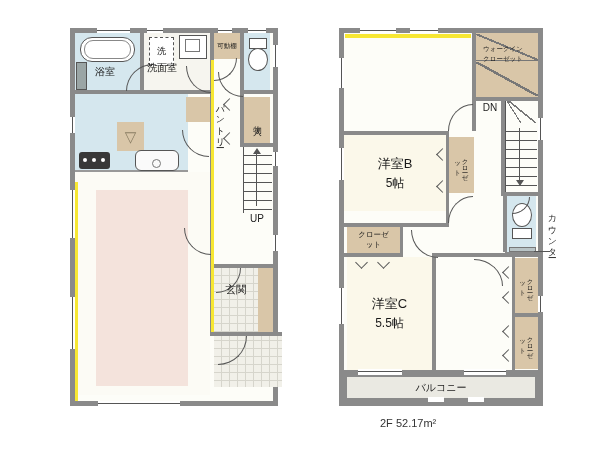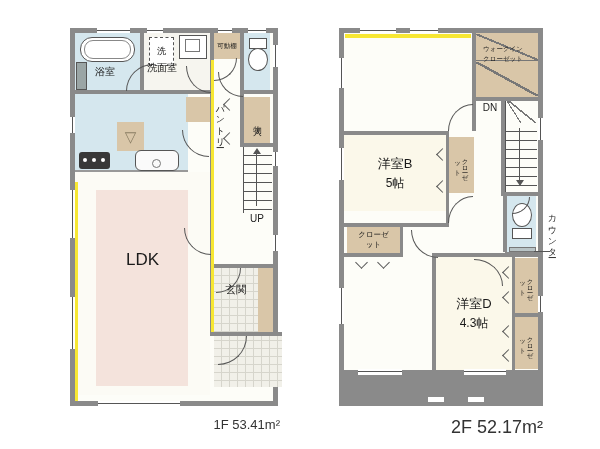--- a/index.html
+++ b/index.html
@@ -121,24 +121,22 @@
   <div class="arc arc-br" style="left:218px;top:336px;width:28px;height:28px;"></div>
 
   <div class="chev chev-l" style="left:225px;top:100px;"></div>
   <div class="chev chev-l" style="left:225px;top:134px;"></div>
 
   <div class="lbl small-lbl" style="left:95px;top:65px;">浴室</div>
   <div class="lbl small-lbl" style="left:147px;top:61px;">洗面室</div>
   <div class="lbl vtext" style="left:215px;top:98px;height:72px;font-size:9px;">パントリー</div>
   <div class="lbl" style="left:243px;top:213px;width:28px;text-align:center;font-size:10px;">UP</div>
   <div class="abs" style="left:75px;top:250px;width:135px;text-align:center;">
-    <div style="font-size:17px;">LDK</div>
   </div>
   <div class="lbl" style="left:214px;top:283px;width:44px;text-align:center;font-size:10.5px;">玄関</div>
-  <div class="abs" style="left:120px;top:417px;width:160px;text-align:right;font-size:13px;color:#333;">1F 53.41m²</div>
 
   <div class="abs" style="left:339px;top:28px;width:204px;height:378px;background:#8a8a8a;"></div>
   <div class="abs" style="left:344px;top:33px;width:194px;height:368px;background:#fdfdf8;"></div>
 
   <div class="yellow" style="left:345px;top:34px;width:126px;height:3.5px;"></div>
   <div class="abs tan" style="left:476px;top:33px;width:62px;height:64px;"></div>
   <div class="diag" style="left:476px;top:34px;width:62px;height:26px;"></div>
   <div class="diag" style="left:476px;top:62px;width:62px;height:34px;"></div>
   <div class="abs" style="left:476px;top:60px;width:62px;height:1px;background:#777;"></div>
   <div class="abs" style="left:480px;top:44px;width:46px;font-size:6.5px;line-height:1.6;text-align:center;word-break:break-all;">ウォークインクローゼット</div>
@@ -146,23 +144,23 @@
   <div class="room cream" style="left:344px;top:135px;width:102px;height:76px;">
     <div class="rname">洋室B</div>
     <div class="rsize">5帖</div>
   </div>
   <div class="room tan" style="left:449px;top:137px;width:25px;height:56px;">
     <div class="vtext" style="height:24px;font-size:6.5px;letter-spacing:0;">クローゼット</div>
   </div>
   <div class="room tan" style="left:347px;top:227px;width:53px;height:26px;font-size:7.5px;line-height:1.3;">
     <div style="width:34px;word-break:break-all;">クローゼット</div>
   </div>
-  <div class="room cream" style="left:436px;top:257px;width:76px;height:113px;">
-    <div class="rname">洋室D</div>
-    <div class="rsize">4.3帖</div>
+  <div class="room cream" style="left:347px;top:257px;width:85px;height:113px;">
+    <div class="rname">洋室C</div>
+    <div class="rsize">5.5帖</div>
   </div>
   <div class="room tan" style="left:515px;top:258px;width:23px;height:55px;">
     <div class="vtext" style="height:24px;font-size:6.5px;letter-spacing:0;">クローゼット</div>
   </div>
   <div class="room tan" style="left:515px;top:317px;width:23px;height:52px;">
     <div class="vtext" style="height:24px;font-size:6.5px;letter-spacing:0;">クローゼット</div>
   </div>
   <div class="room blue" style="left:507px;top:196px;width:29px;height:56px;"></div>
   <div class="fix" style="left:512px;top:203px;width:18px;height:22px;border-radius:50%;"></div>
   <div class="fix" style="left:512px;top:228px;width:18px;height:9px;"></div>
@@ -186,20 +184,23 @@
   <div class="wall" style="left:432px;top:257px;width:4px;height:113px;"></div>
   <div class="wall" style="left:512px;top:257px;width:3px;height:116px;"></div>
   <div class="wall" style="left:515px;top:313px;width:23px;height:4px;"></div>
   <div class="wall" style="left:501px;top:98px;width:4px;height:98px;"></div>
   <div class="wall" style="left:505px;top:192px;width:33px;height:4px;"></div>
   <div class="wall" style="left:503px;top:196px;width:4px;height:56px;"></div>
   <div class="wall" style="left:505px;top:252px;width:33px;height:4px;"></div>
   <div class="wall" style="left:344px;top:370px;width:194px;height:4px;"></div>
 
   <div class="abs" style="left:344px;top:374px;width:194px;height:27px;background:#8a8a8a;"></div>
+  <div class="room" style="left:347px;top:377px;width:188px;height:21px;background:#eae9e2;font-size:10px;">
+    <div>バルコニー</div>
+  </div>
   <div class="abs" style="left:428px;top:397px;width:16px;height:5px;background:#fff;"></div>
   <div class="abs" style="left:468px;top:397px;width:16px;height:5px;background:#fff;"></div>
 
   <div class="win-h" style="left:360px;top:28px;width:36px;height:5px;"></div>
   <div class="win-h" style="left:410px;top:28px;width:28px;height:5px;"></div>
   <div class="win-v" style="left:339px;top:58px;width:5px;height:30px;"></div>
   <div class="win-v" style="left:339px;top:148px;width:5px;height:32px;"></div>
   <div class="win-v" style="left:339px;top:288px;width:5px;height:36px;"></div>
   <div class="win-v" style="left:538px;top:118px;width:5px;height:22px;"></div>
   <div class="win-v" style="left:538px;top:296px;width:5px;height:16px;"></div>
@@ -217,15 +218,15 @@
   <div class="chev chev-d" style="left:357px;top:258px;"></div>
   <div class="chev chev-d" style="left:379px;top:258px;"></div>
   <div class="chev chev-l" style="left:504px;top:268px;"></div>
   <div class="chev chev-l" style="left:504px;top:293px;"></div>
   <div class="chev chev-l" style="left:504px;top:327px;"></div>
   <div class="chev chev-l" style="left:504px;top:351px;"></div>
 
   <div class="lbl" style="left:477px;top:102px;width:26px;text-align:center;font-size:10px;">DN</div>
   <div class="lbl vtext" style="left:547px;top:208px;height:90px;font-size:9px;">カウンター</div>
   <div class="abs" style="left:534px;top:251px;width:16px;height:1px;background:#555;"></div>
-  <div class="abs" style="left:380px;top:417px;width:163px;text-align:right;font-size:18px;color:#333;">2F 52.17m²</div>
+  <div class="abs" style="left:380px;top:417px;width:163px;font-size:11px;color:#333;">2F 52.17m²</div>
 
 </div>
 
 </body></html>

